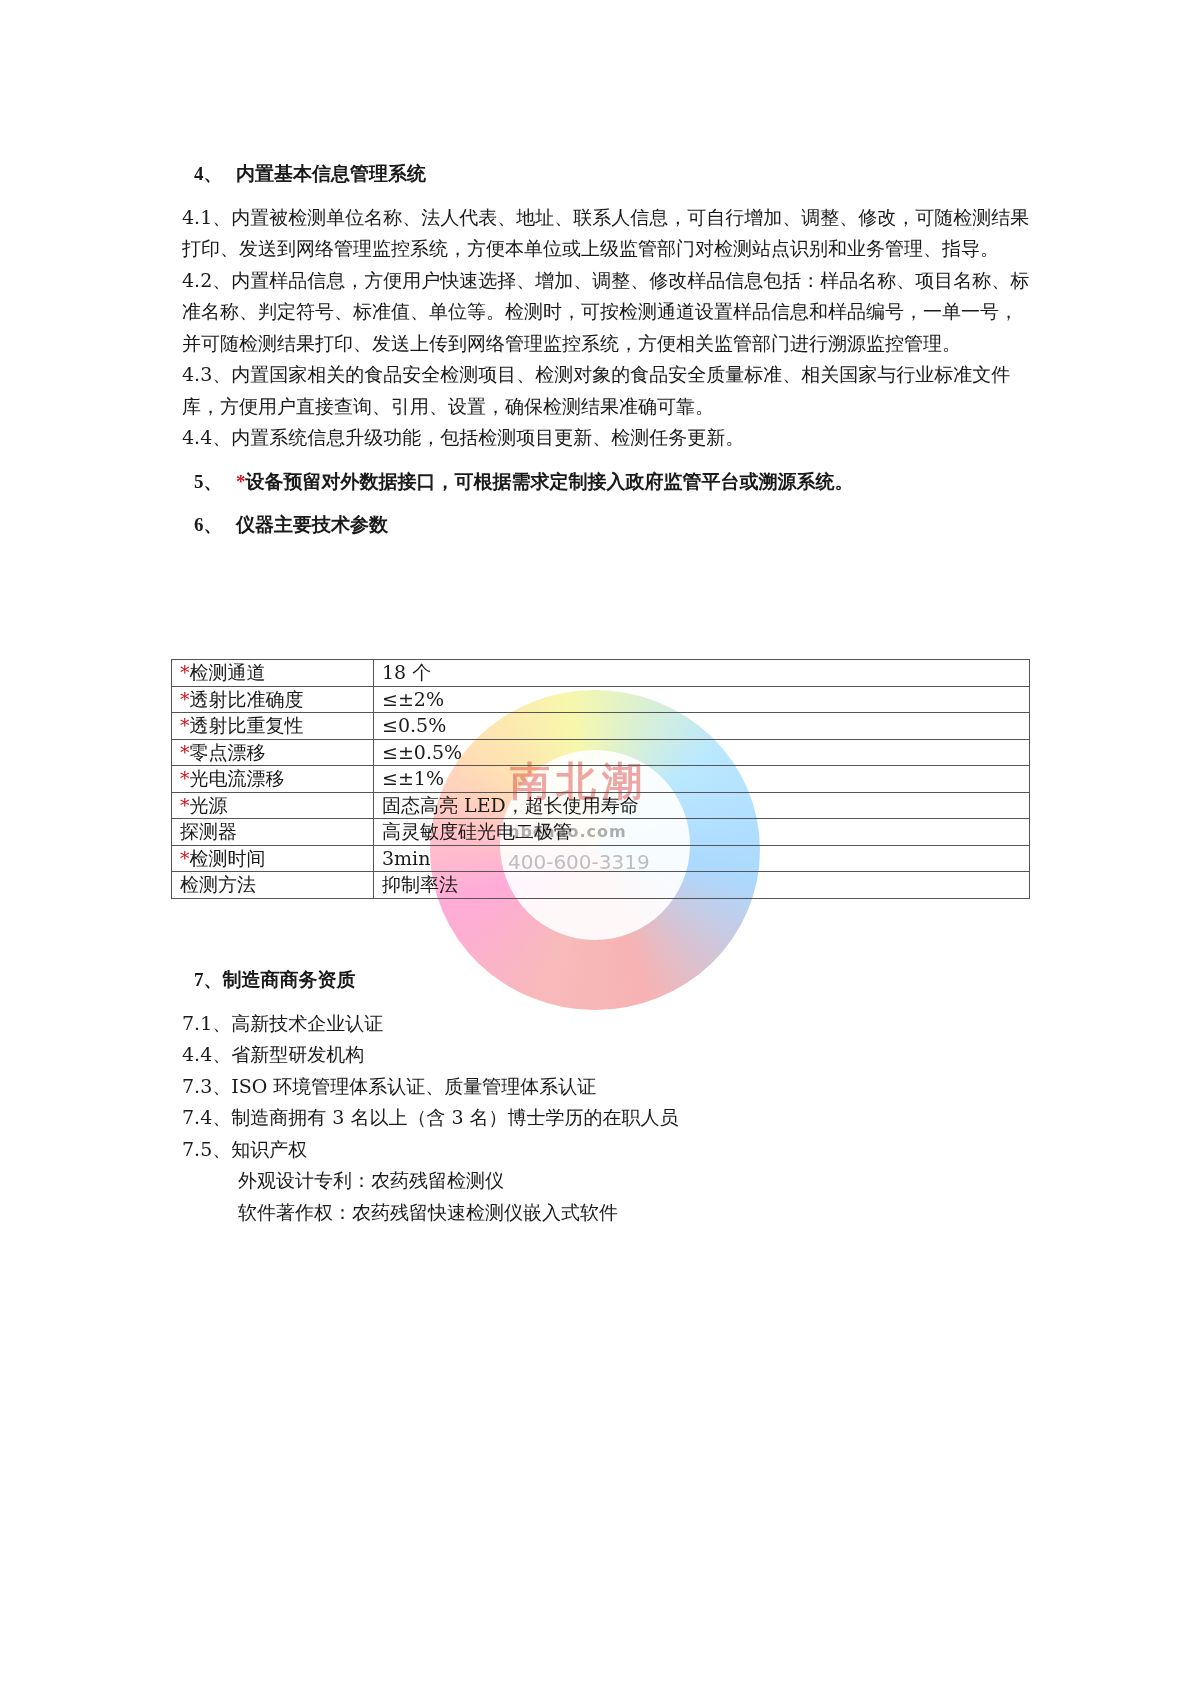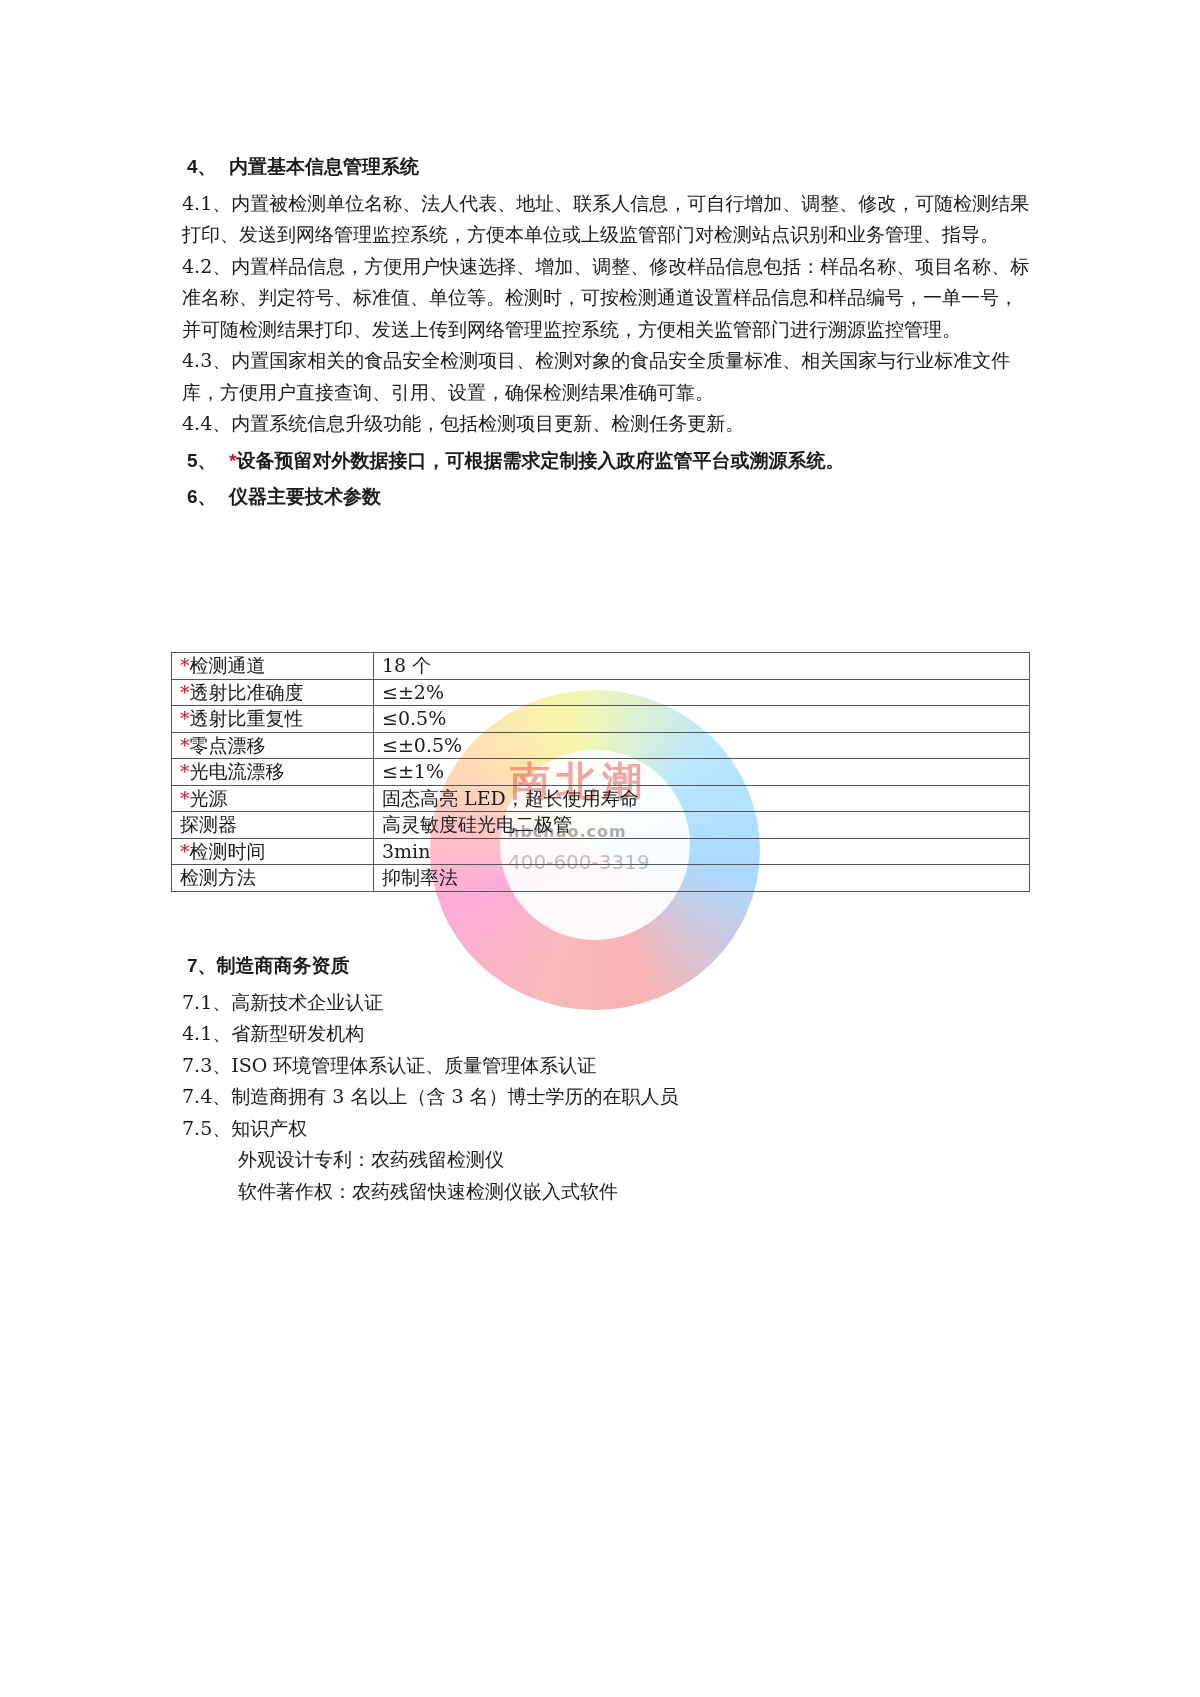--- a/index.html
+++ b/index.html
@@ -1,21 +1,21 @@
 <!DOCTYPE html>
 <html><head>
 <meta charset="utf-8">
 <style>
   html, body { margin: 0; padding: 0; background: #ffffff; }
   body { width: 1200px; height: 1697px; position: relative; overflow: hidden;
          font-family: "DejaVu Serif", "Liberation Serif", serif; color: #1a1a1a; }
   .page { position: absolute; left: 182px; top: 146px; width: 850px; font-size: 19px; line-height: 31.5px; }
   .p { margin: 0; }
   .indent { text-indent: 2em; }
-  .h { font-family: Liberation Sans, sans-serif; font-weight: bold; margin: 5px; }
+  .h { font-family: Liberation Serif, serif; font-weight: bold; margin: 12px; }
   .h .num { display: inline-block; width: 42px; }
   .star { color: #d0121b; }
   .watermark { position: absolute; left: 430px; top: 690px; width: 330px; height: 320px; pointer-events: none; z-index: 0; }
   .wm-ring { position: absolute; inset: 0; border-radius: 50%;
              background: conic-gradient(from 200deg, #e66 0deg, #f4a 50deg, #fb5 110deg, #ee4 150deg, #6cf 210deg, #4af 260deg, #e55 320deg, #e66 360deg);
              opacity: 0.45; }
   .wm-hole { position: absolute; left: 70px; top: 60px; width: 190px; height: 190px; border-radius: 50%; background: #fff; opacity: 0.9; }
   .wm-text1 { position: absolute; left: 78px; top: 132px; font-family: "DejaVu Sans", sans-serif; font-weight: bold; font-size: 16px; color: rgba(120,120,120,0.6); letter-spacing: 1px; }
   .wm-text2 { position: absolute; left: 78px; top: 160px; font-family: "DejaVu Sans", sans-serif; font-size: 20px; color: rgba(150,150,150,0.6); }
   .wm-cn { position: absolute; left: 80px; top: 64px; font-size: 40px; font-weight: bold; color: rgba(220,60,60,0.45); letter-spacing: 6px; }
@@ -92,20 +92,20 @@
       <tr>
           <td class="k"><span class="star"></span><span>检测方法</span></td>
           <td>抑制率法</td>
         </tr>
     </tbody>
   </table>
 
   <div class="after-table">
     <p class="h">7、制造商商务资质</p>
     <p class="p">7.1、高新技术企业认证</p>
-    <p class="p">4.1、省新型研发机构</p>
+    <p class="p">4.4、省新型研发机构</p>
     <p class="p">7.3、ISO 环境管理体系认证、质量管理体系认证</p>
     <p class="p">7.4、制造商拥有 3 名以上（含 3 名）博士学历的在职人员</p>
     <p class="p">7.5、知识产权</p>
     <p class="p sub">外观设计专利：农药残留检测仪</p>
     <p class="p sub">软件著作权：农药残留快速检测仪嵌入式软件</p>
   </div>
 </div>
 
 </body></html>

